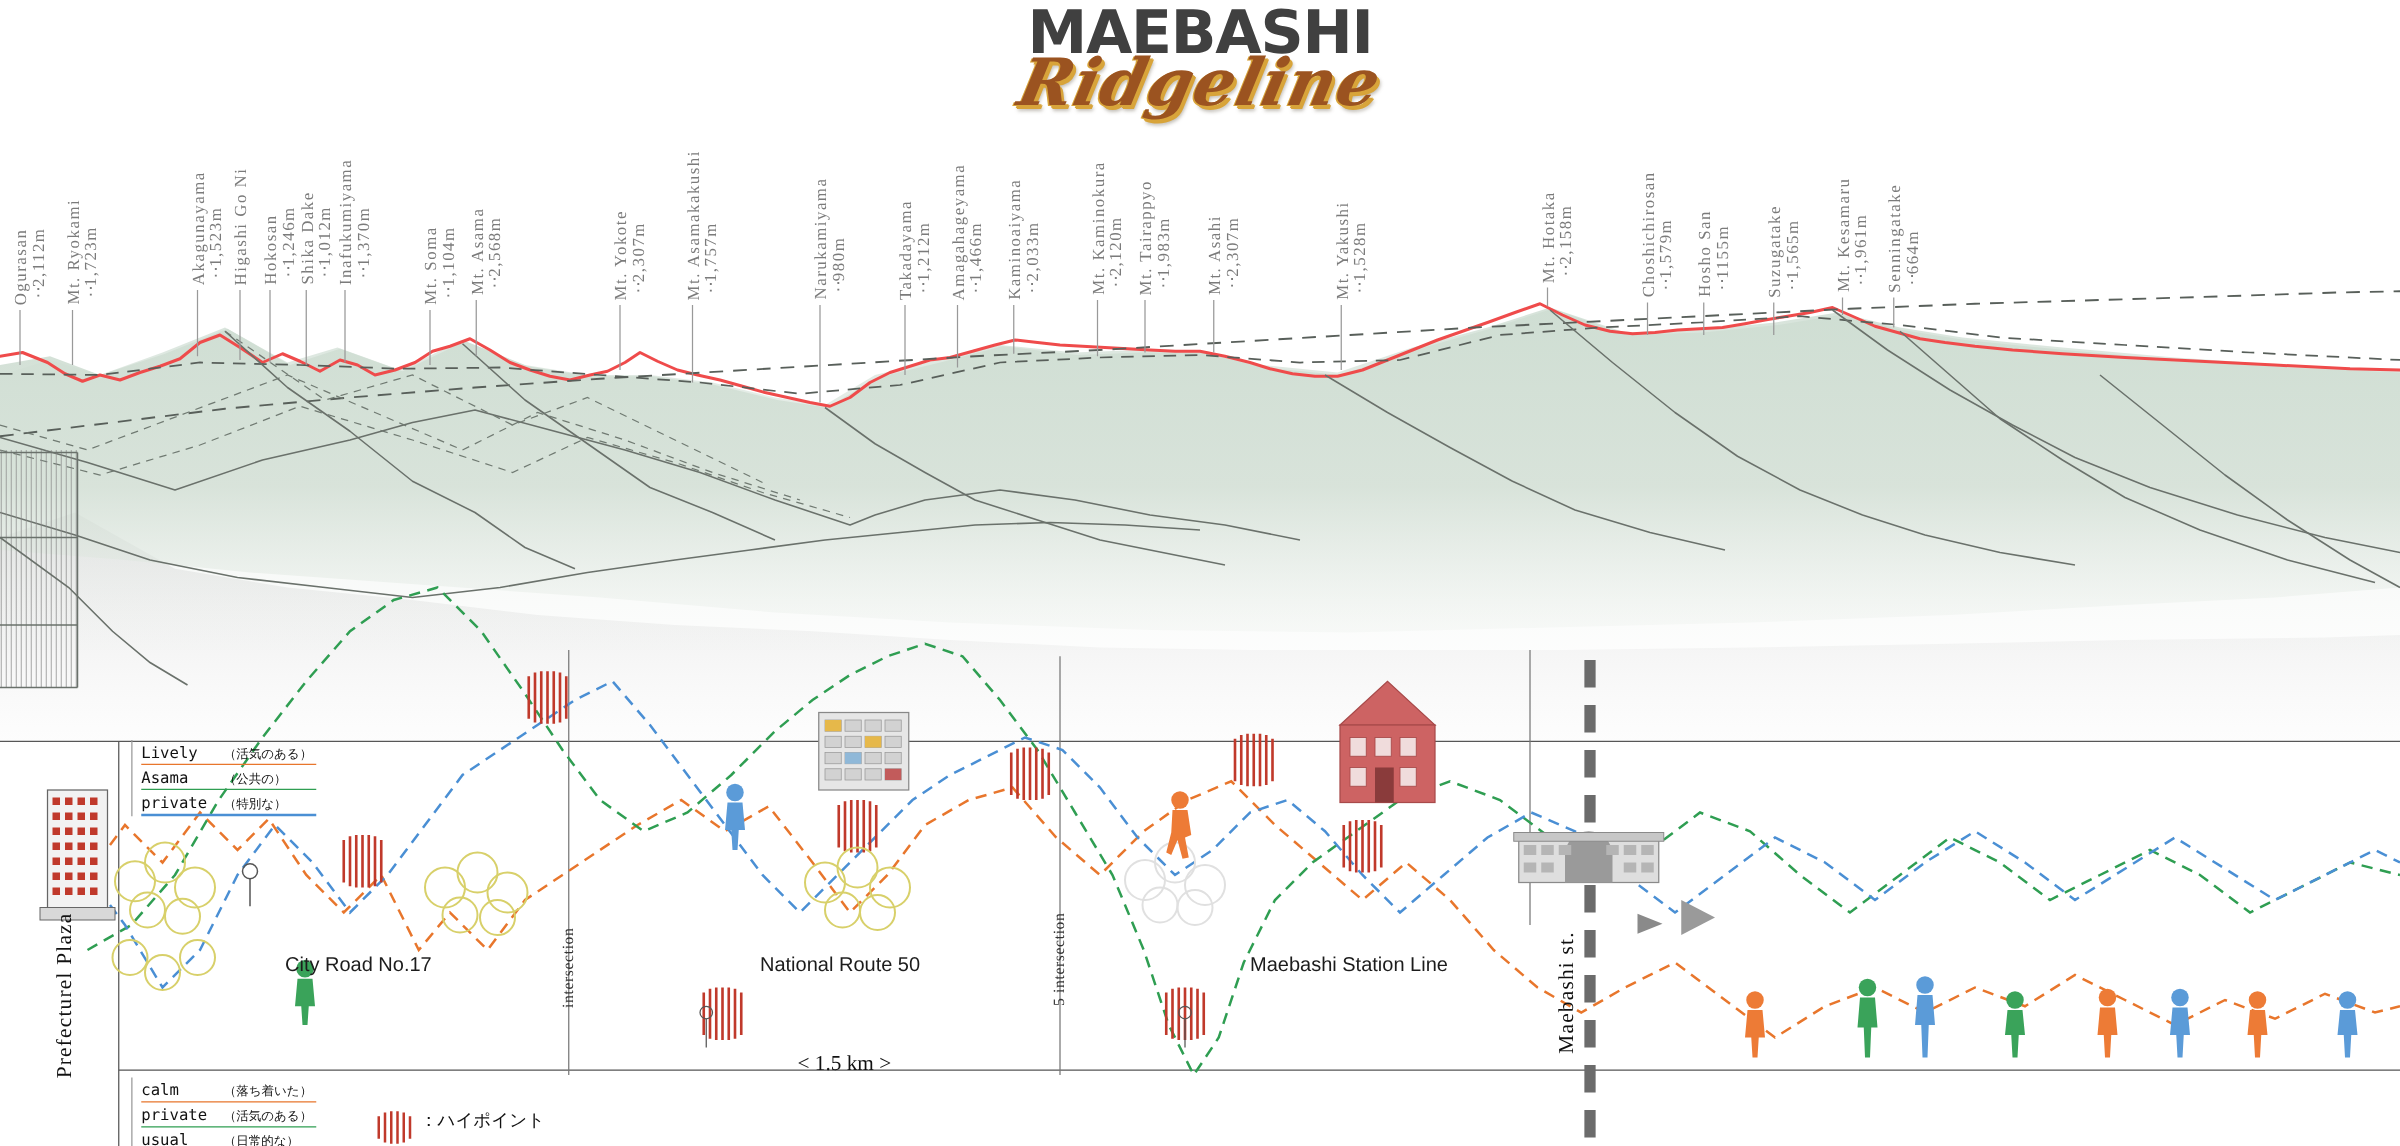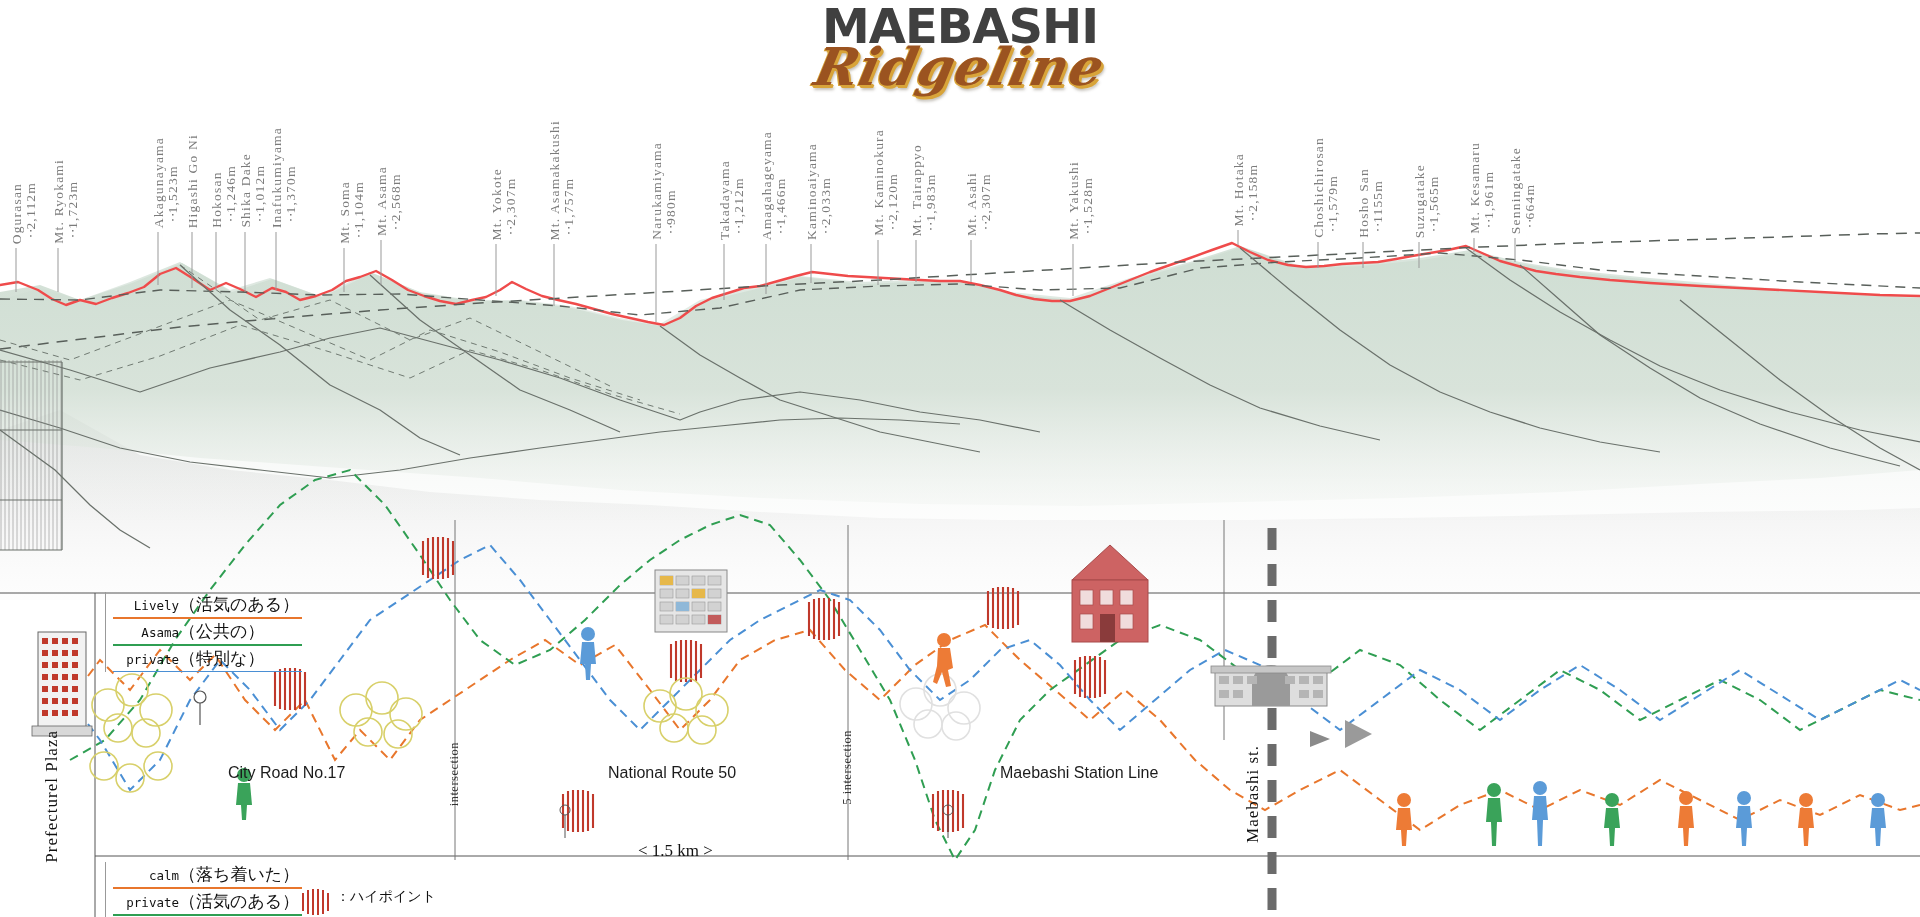--- a/index.html
+++ b/index.html
@@ -113,30 +113,29 @@
   
   .legend {
     position: absolute;
     font-family: "DejaVu Sans Mono", monospace;
     font-size: 12.5px;
     line-height: 1.52;
     color: #111;
     white-space: nowrap;
     border-left: 1.3px solid #999;
     padding-left: 7px;
-    text-align: right;
   }
   .legend .row {
     display: flex;
     align-items: baseline;
     position: relative;
     padding-bottom: 1px;
   }
   .legend .row .en { display: inline-block; width: 66px; }
-  .legend .row .jp { font-family: "DejaVu Sans", sans-serif; font-size: 17px; }
+  .legend .row .jp { font-family: "DejaVu Sans", sans-serif; font-size: 10px; }
   .legend .row .rule {
     position: absolute;
     left: 0; right: -3px; bottom: 0px;
     height: 1.6px;
   }
   .hp-legend {
     position: absolute;
     display: flex;
     align-items: flex-start;
     gap: 6px;

